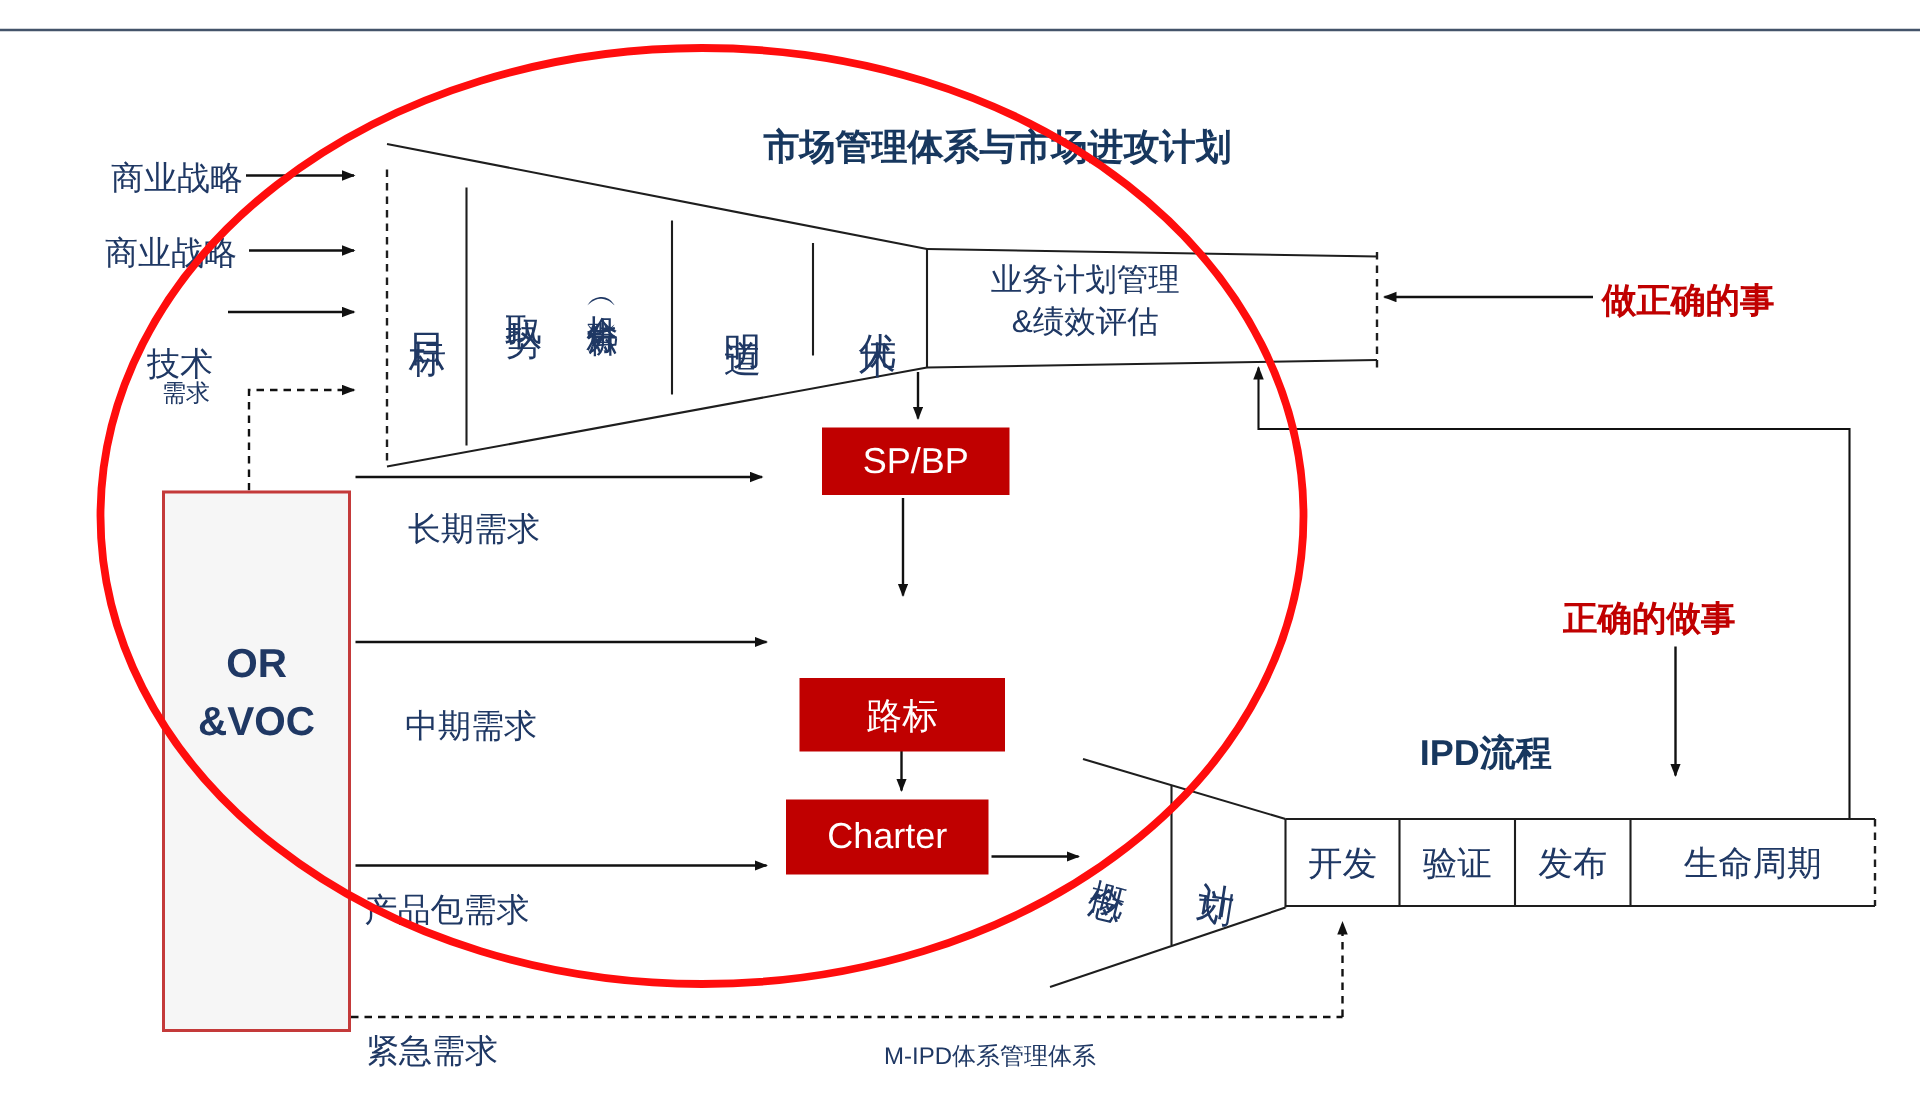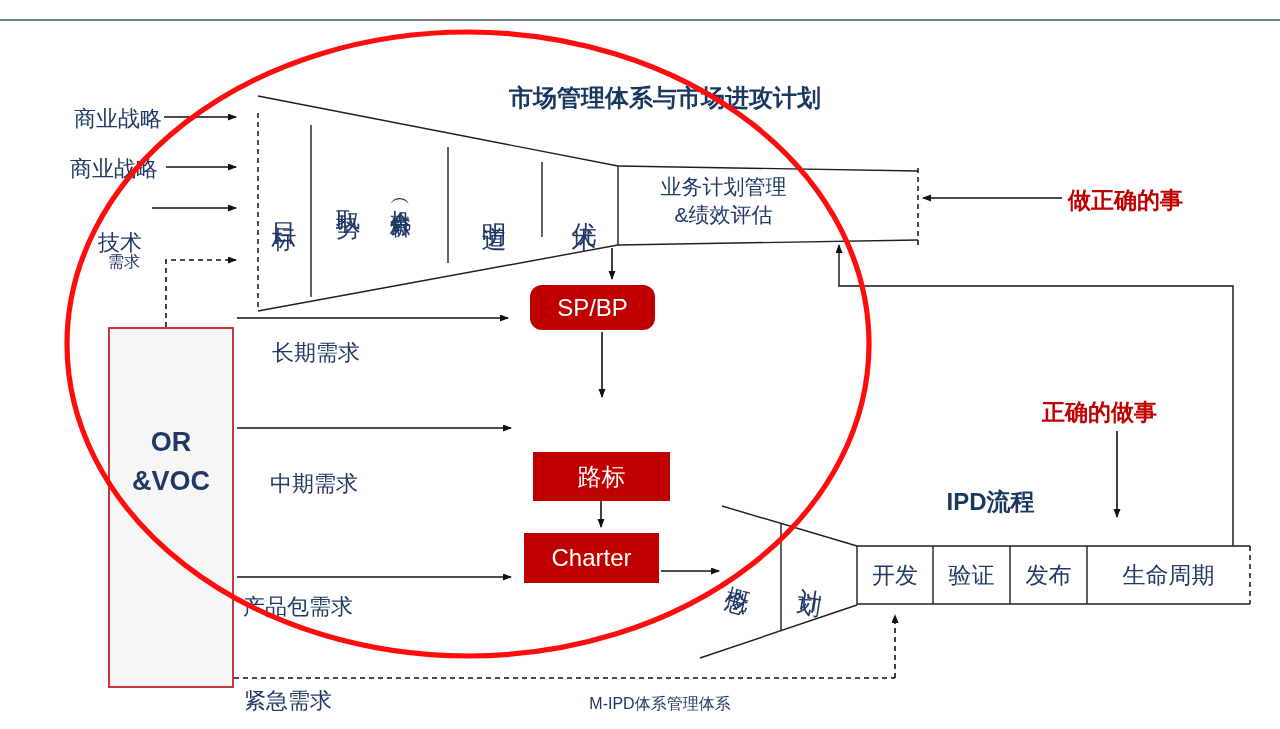--- a/index.html
+++ b/index.html
@@ -105,21 +105,21 @@
   <div class="t vtext" style="left:333px;top:149px;width:30px;height:90px;font-size:25px;">取势</div>
   <div class="t vtext" style="left:385px;top:112px;width:32px;height:172px;font-size:21px;letter-spacing:2px;">（机会点分析）</div>
   <div class="t vtext" style="left:479px;top:162px;width:30px;height:90px;font-size:25px;">明道</div>
   <div class="t vtext" style="left:569px;top:162px;width:30px;height:90px;font-size:25px;">优术</div>
 
   <div class="t tc" style="left:636px;top:173px;width:175px;font-size:21px;line-height:1.35;">
     <span style="display:block;">业务计划管理</span>
     <span style="display:block;">&amp;绩效评估</span>
   </div>
 
-  <div class="rbox" style="left:530px;top:285px;width:125px;height:45px;border-radius:12px;">SP/BP</div>
+  <div class="rbox" style="left:548px;top:285px;width:125px;height:45px;">SP/BP</div>
   <div class="rbox" style="left:533px;top:404px;width:137px;height:49px;margin-top:48px;">路标</div>
   <div class="rbox" style="left:524px;top:533px;width:135px;height:50px;">Charter</div>
 
   <div class="orbox">
     <span>OR</span>
     <span>&amp;VOC</span>
   </div>
 
   <div class="t tc" style="left:266px;top:338px;width:100px;font-size:22px;">长期需求</div>
   <div class="t tc" style="left:264px;top:469px;width:100px;font-size:22px;">中期需求</div>

